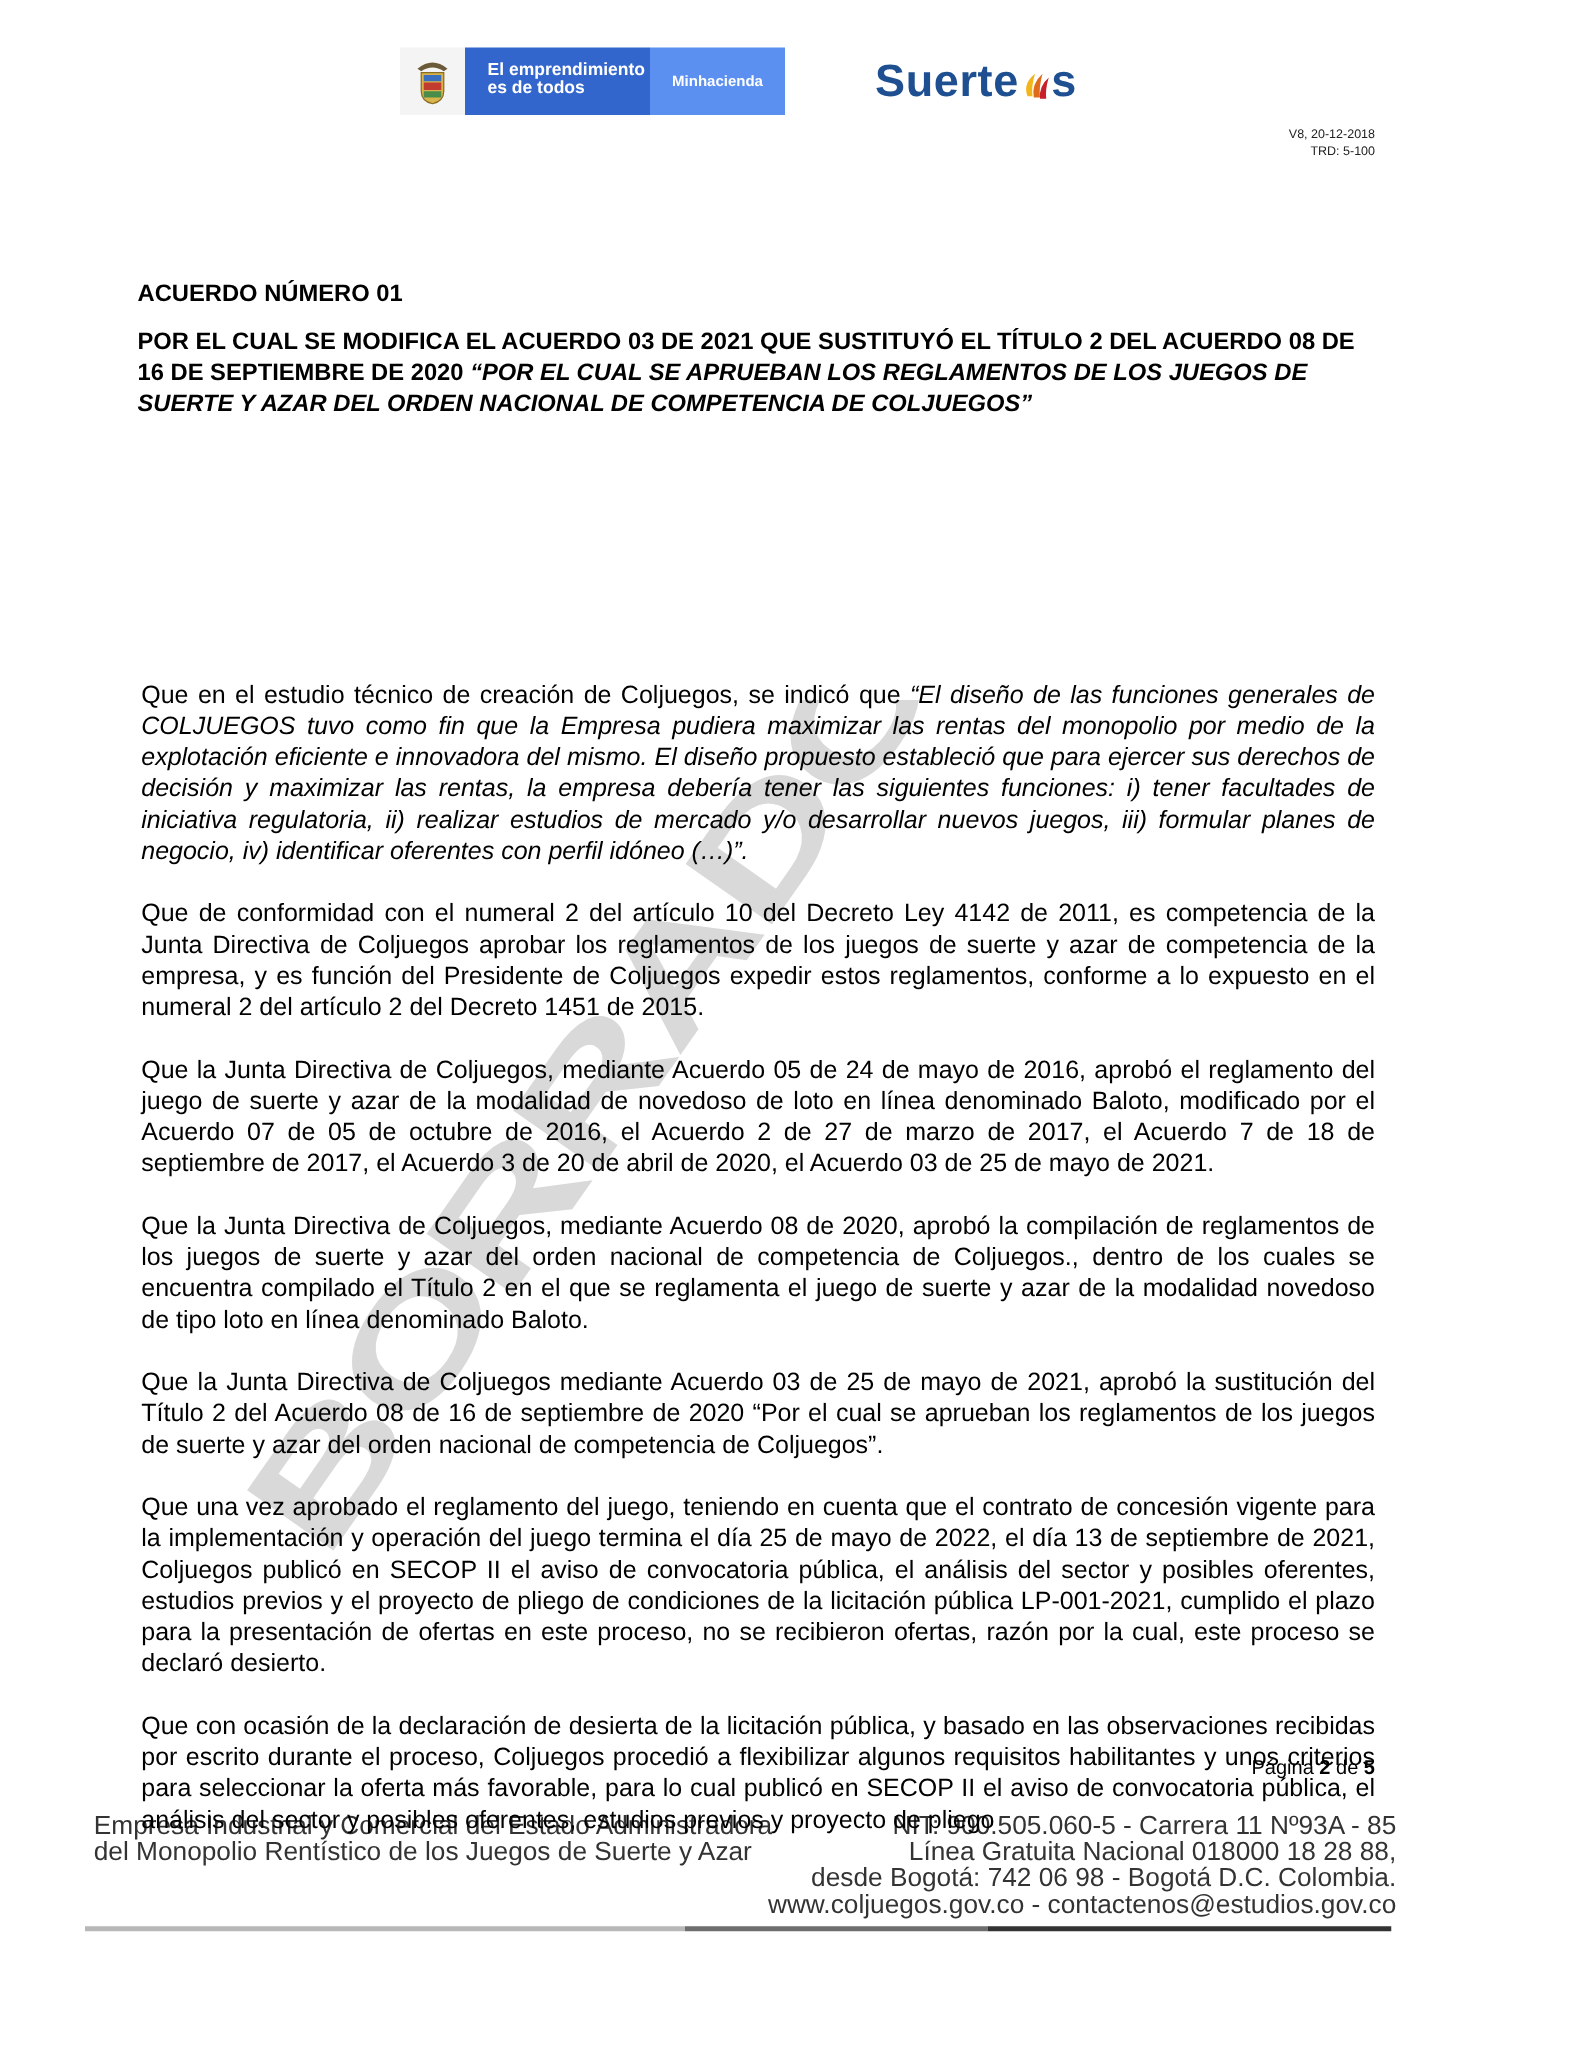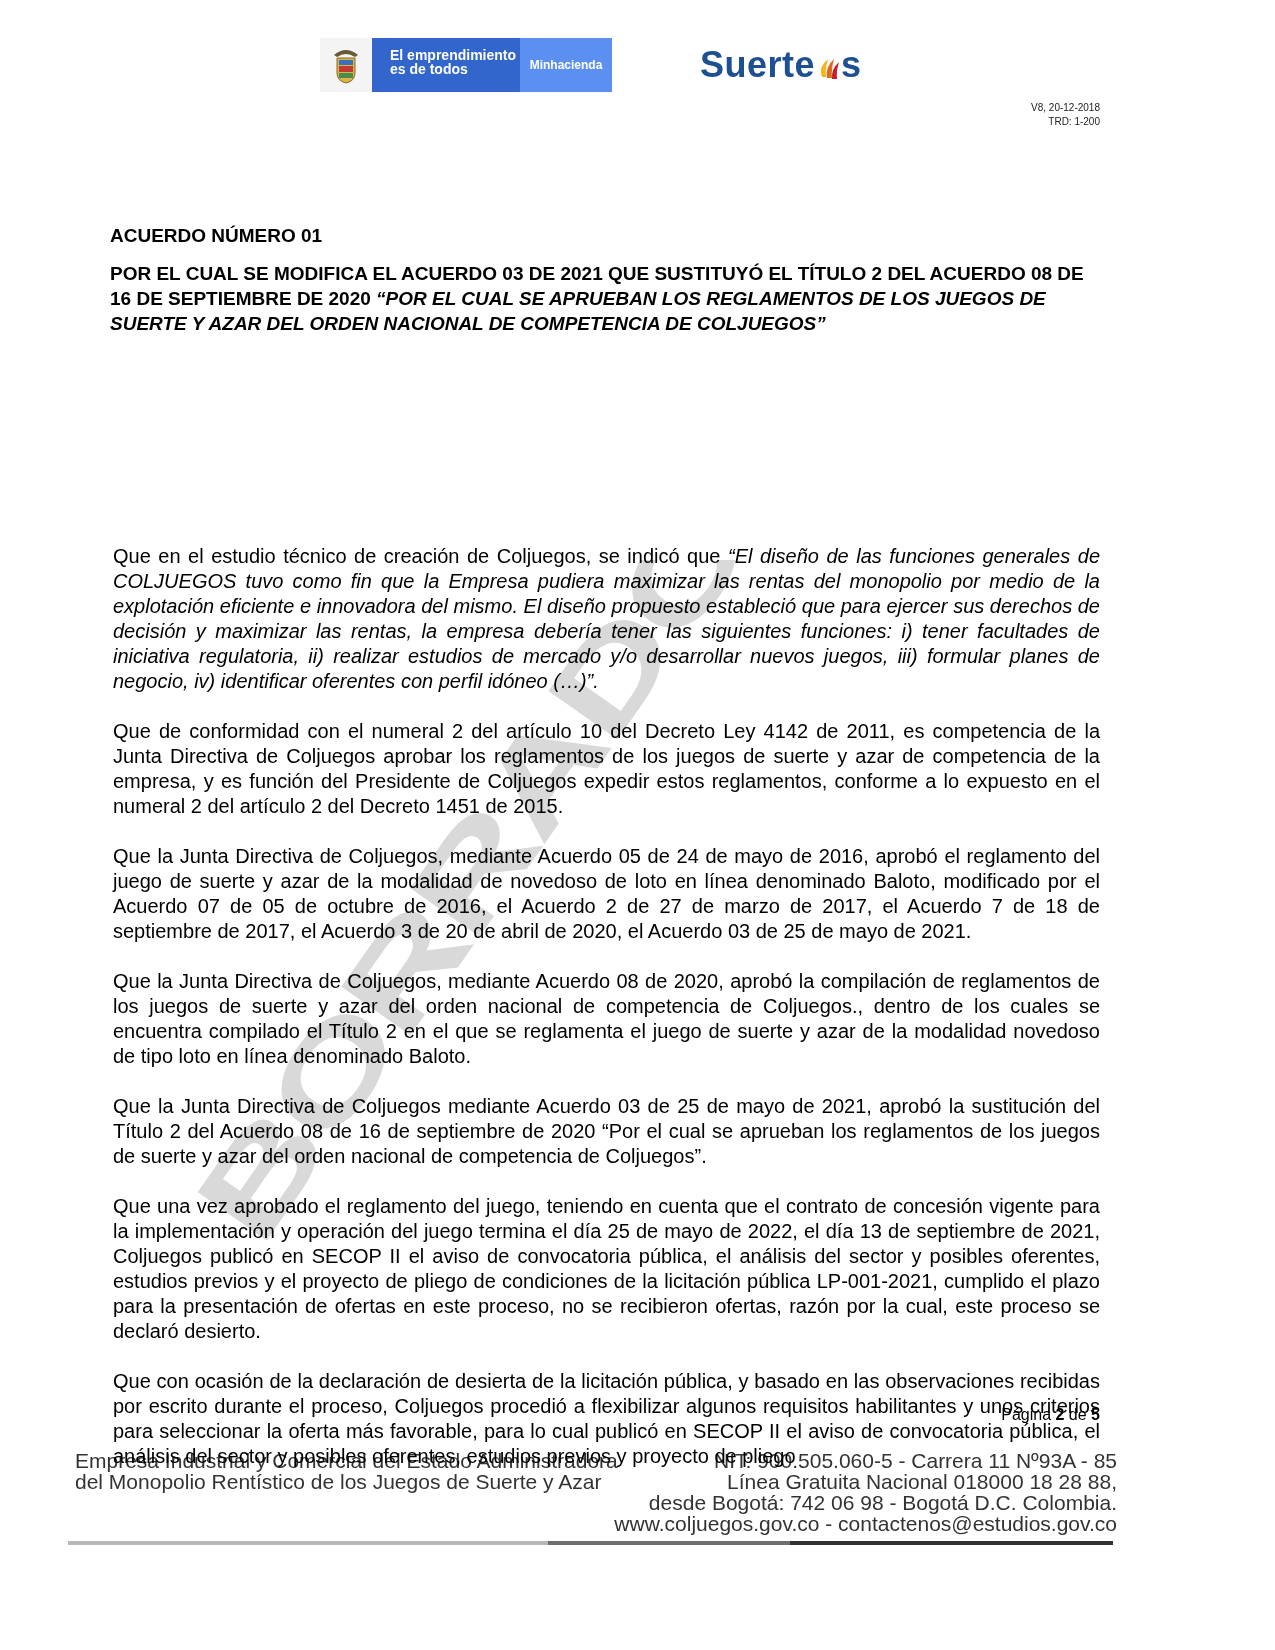--- a/index.html
+++ b/index.html
@@ -1,20 +1,20 @@
 <!DOCTYPE html>
 <html><head>
 <meta charset="utf-8">
 <style>
   html, body { margin: 0; padding: 0; background: #ffffff; }
   body { width: 1275px; height: 1650px; position: relative; overflow: hidden; font-family: "Liberation Sans", sans-serif; color: #000; }
   .header-logos { position: absolute; top: 38px; left: 320px; height: 54px; display: flex; align-items: stretch; }
   .gov-shield { width: 52px; background: #f4f4f4; display: flex; align-items: center; justify-content: center; }
   .gov-slogan { width: 148px; background: #3366cc; color: #fff; font-weight: bold; font-size: 14px; line-height: 14px; padding: 10px 0 0 18px; box-sizing: border-box; }
-  .gov-min { width: 92px; background: #5b8ff0; color: #fff; font-weight: bold; font-size: 12px; display: flex; align-items: center; justify-content: center; }
+  .gov-min { width: 108px; background: #5b8ff0; color: #fff; font-weight: bold; font-size: 12px; display: flex; align-items: center; justify-content: center; }
   .coljuegos-logo { position: absolute; top: 40px; left: 700px; height: 50px; display: flex; align-items: center; font-weight: bold; font-size: 36px; color: #1d4f91; letter-spacing: 0.5px; }
   .coljuegos-logo .flame { display: inline-block; width: 24px; height: 30px; position: relative; margin: 0 1px; }
   .version { position: absolute; top: 101px; right: 175px; text-align: right; font-size: 10px; line-height: 14px; color: #222; }
   .title-block { position: absolute; top: 225px; left: 110px; width: 1000px; text-align: left; font-weight: bold; }
   .title-block .t1 { font-size: 19px; margin: 0; height: 24px; }
   .title-block .t2 { font-size: 19px; margin: 12px 0 0; height: 24px; }
   .title-block .t3 { font-size: 19px; line-height: 25px; margin: 12px 0 0; }
   .title-block .t3 i { font-style: italic; }
   .body-text { position: absolute; top: 433px; left: 113px; width: 987px; font-size: 20px; line-height: 25px; text-align: justify; }
   .body-text p { margin: 0 0 25px 0; }
@@ -56,21 +56,21 @@
       <path d="M6 24 Q2 14 12 6 Q9 16 10 24 Z" fill="#f2b61c"></path>
       <path d="M11 25 Q9 14 18 6 Q15 17 16 25 Z" fill="#e06a1c"></path>
       <path d="M16 26 Q15 16 23 9 Q20 19 21 26 Z" fill="#c8202a"></path>
     </svg>
   </span>
   <span>s</span>
 </div>
 
 <div class="version">
   <div>V8, 20-12-2018</div>
-  <div>TRD: 1-200</div>
+  <div>TRD: 5-100</div>
 </div>
 
 <svg class="watermark" viewBox="0 0 1100 700">
   <text id="wm-text" x="0" y="0" fill="#d9d9d9" font-family="Liberation Sans, sans-serif" font-weight="bold" font-size="175" transform="translate(120 690) rotate(-55) scale(1 0.7)" letter-spacing="-6">BORRADOR</text>
 </svg>
 
 <div class="title-block content">
   <div class="t1">ACUERDO NÚMERO 01</div>
   <div class="t3">
     <span>POR EL CUAL SE MODIFICA EL ACUERDO 03 DE 2021 QUE SUSTITUYÓ EL TÍTULO 2 DEL ACUERDO 08 DE 16 DE SEPTIEMBRE DE 2020 </span><i>“POR EL CUAL SE APRUEBAN LOS REGLAMENTOS DE LOS JUEGOS DE SUERTE Y AZAR DEL ORDEN NACIONAL DE COMPETENCIA DE COLJUEGOS”</i>

